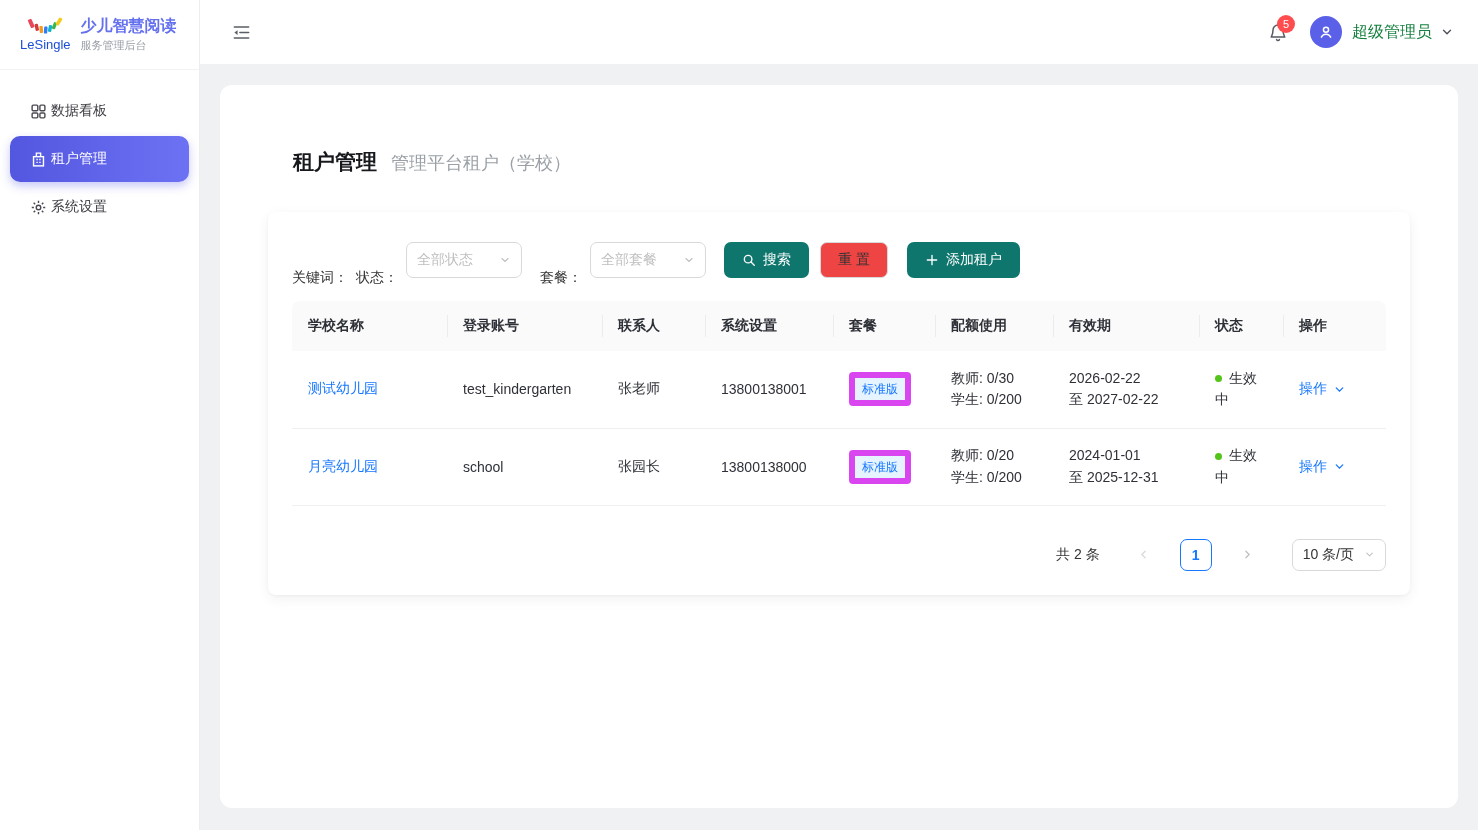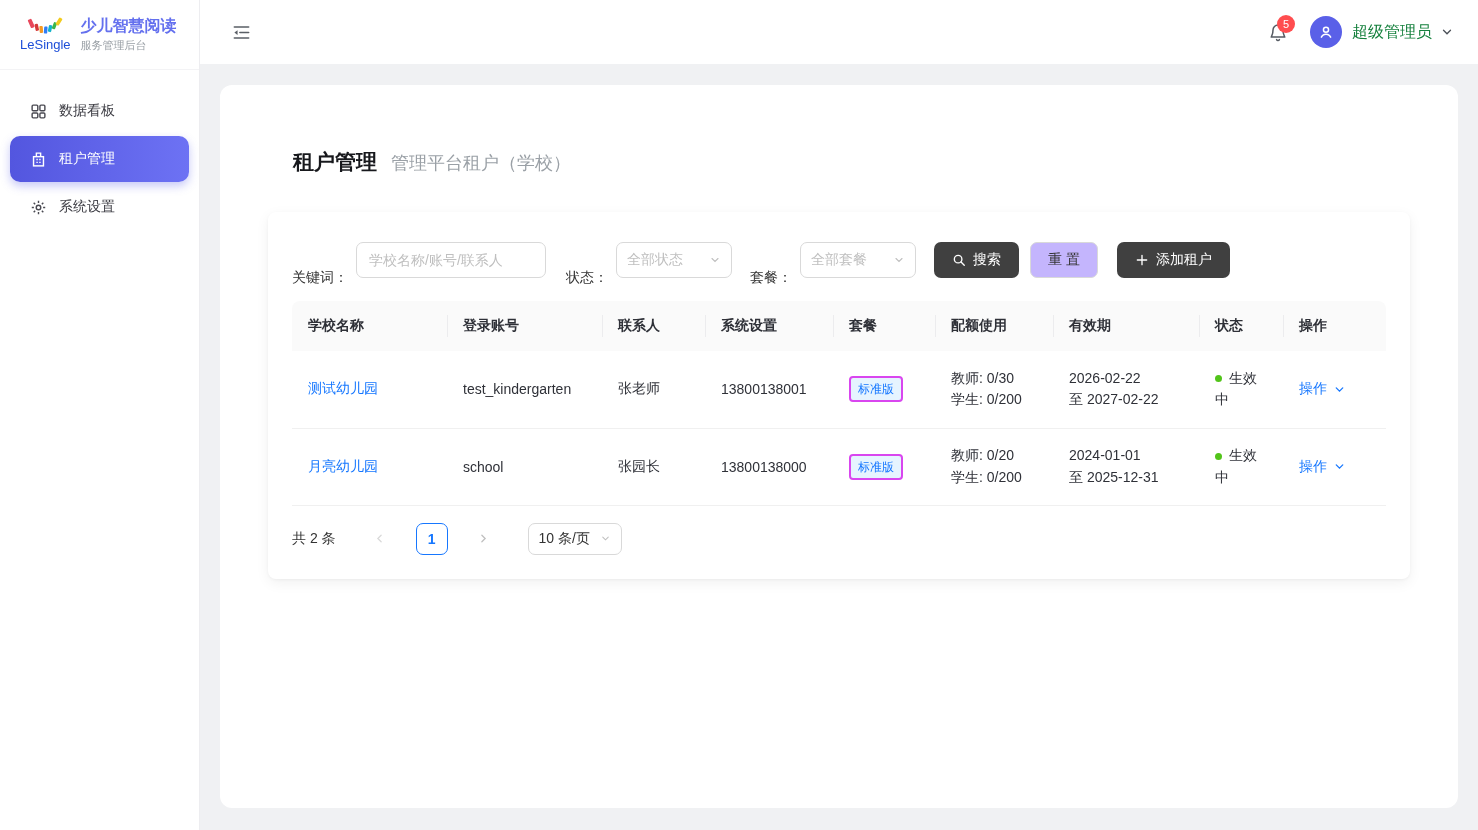--- a/index.html
+++ b/index.html
@@ -10,21 +10,21 @@
   
   .sidebar { width:200px; min-width:200px; height:100%; background:#fff; border-right:1px solid #ededf0; }
   .brand { height:70px; display:flex; align-items:center; gap:10px; padding:0 14px 0 20px; border-bottom:1px solid #f3f3f5; }
   .logo { display:flex; flex-direction:column; align-items:center; }
   .logo-mark { width:42px; height:22px; }
   .logo-text { font-size:13px; color:#1d4ed8; letter-spacing:0; margin-top:-2px; }
   .brand-title { font-size:16px; font-weight:bold; color:#6470ee; line-height:1.25;text-align:center; }
   .brand-subtitle { font-size:11px; color:#9aa0a6; margin-top:2px; }
 
   .menu { padding:16px 0 0; }
-  .menu-item { height:50px; display:flex; align-items:center; gap:12px; padding:0 12px 0 29px; color:#3c3c43; cursor:pointer; }
+  .menu-item { height:50px; display:flex; align-items:center; gap:4px; padding:0 12px 0 29px; color:#3c3c43; cursor:pointer; }
   .menu-item .mi-icon { width:18px; height:18px; display:flex; align-items:center; justify-content:center; color:#4a4a52; }
   .menu-item.active { margin:0 10px; padding:0 12px 0 19px; height:46px; border-radius:10px;
       background:linear-gradient(90deg,#5356df 0%,#6d72f4 100%); color:#fff; box-shadow:0 4px 10px rgba(93,96,232,.35); }
   .menu-item.active .mi-icon { color:#fff; }
   .menu-item .mi-label { font-size:14px; }
 
   
   .main { flex:1; display:flex; flex-direction:column; height:100%; }
   .topbar { height:64px; background:#fff; display:flex; align-items:center; justify-content:space-between; padding:0 24px 0 32px; }
   .collapse-btn { width:20px; height:20px; color:#5a5f66; cursor:pointer; display:flex; align-items:center; }
@@ -51,42 +51,42 @@
   .filters { display:flex; align-items:center; margin-bottom:14px; }
   .f-label { color:#333; margin-right:8px; white-space:nowrap;margin-top:37px; }
   .f-input { width:190px; height:36px; border:1px solid #d9d9d9; border-radius:7px; padding:0 12px; font-size:14px; color:#333;
              font-family:inherit; outline:none; margin-right:20px; }
   .f-input::placeholder { color:#bfbfbf; }
   .f-select { width:116px; height:36px; border:1px solid #d9d9d9; border-radius:7px; padding:0 10px; display:flex; align-items:center;
               justify-content:space-between; color:#bfbfbf; cursor:pointer; margin-right:18px; background:#fff; }
   .f-select .sel-caret { color:#bfbfbf; display:flex; }
   .btn { height:36px; border-radius:7px; display:inline-flex; align-items:center; justify-content:center; gap:7px; font-size:14px;
          cursor:pointer; border:1px solid transparent; padding:0 17px; font-family:inherit; }
-  .btn-primary { background:#404040; color:#fff;text-align:right; }
-  .btn-default { background:#c4b5fd; border-color:#d9d9d9; color:#333; margin-left:11px; }
+  .btn-primary { background:#0f766e; color:#fff;text-align:right; }
+  .btn-default { background:#ef4444; border-color:#d9d9d9; color:#333; margin-left:11px; }
   .btn-add { margin-left:19px; }
 
   
   table { width:100%; border-collapse:collapse; table-layout:fixed; }
   th { background:#fafafa; height:50px; text-align:left; font-size:14px; font-weight:600; color:#2f3138; padding:0 16px; position:relative; }
   th:first-child { border-top-left-radius:8px; }
   th:last-child { border-top-right-radius:8px; }
   th + th::before { content:""; position:absolute; left:0; top:14px; width:1px; height:22px; background:#ececee; }
   td { height:77px; padding:8px 16px; border-bottom:1px solid #f0f0f0; font-size:14px; color:#2f3138; vertical-align:middle; }
   .link { color:#1677ff; cursor:pointer; text-decoration:none; }
-  .tag-plan { display:inline-block; font-size:12px; color:#1677ff; background:#e6f4ff; border:2px solid #d946ef; border-radius:4px;
+  .tag-plan { display:inline-block; font-size:12px; color:#1677ff; background:#e6f4ff; border:6px solid #d946ef; border-radius:4px;
               padding:2px 7px; line-height:1.5; }
   .two-line { line-height:1.55; }
   .status-cell { line-height:1.55; }
   .dot { display:inline-block; width:7px; height:7px; border-radius:50%; background:#52c41a; margin-right:7px; vertical-align:middle; }
   .op-link { color:#1677ff; display:inline-flex; align-items:center; gap:6px; cursor:pointer; }
   .op-link .caret { color:#1677ff; }
 
   
-  .pagination { display:flex; align-items:center; justify-content:flex-start; margin-top:17px; gap:20px; }
+  .pagination { display:flex; align-items:center; justify-content:flex-end; margin-top:33px; gap:20px; }
   .pg-total { color:#333; margin-right:8px; }
   .pg-arrow { width:32px; height:32px; display:flex; align-items:center; justify-content:center; color:#bfbfbf; cursor:pointer; }
   .pg-arrow.disabled { color:#d9d9d9; cursor:default; }
   .pg-page { width:32px; height:32px; border:1px solid #1677ff; color:#1677ff; border-radius:7px; display:flex; align-items:center;
              justify-content:center; font-weight:600; cursor:pointer; background:#fff; }
   .pg-size { height:32px; border:1px solid #d9d9d9; border-radius:7px; padding:0 10px; display:flex; align-items:center; gap:10px;
              color:#333; cursor:pointer; margin-left:8px; background:#fff; }
   .pg-size .sel-caret { color:#bfbfbf; display:flex; }
 </style>
 </head>
@@ -185,21 +185,20 @@
 
         <div class="page-head">
           <span class="page-title">租户管理</span>
           <span class="page-subtitle">管理平台租户（学校）</span>
         </div>
 
         <div class="panel">
 
           <div class="filters">
             <span class="f-label">关键词：</span>
-            <input class="f-input" type="text" placeholder="学校名称/账号/联系人" style="">
             <span class="f-label">状态：</span>
             <div class="f-select">
               <span>全部状态</span>
               <span class="sel-caret">
                 <svg width="12" height="12" viewBox="0 0 24 24" fill="none" stroke="currentColor" stroke-width="2.2" stroke-linecap="round">
                     <path d="M6 9l6 6 6-6"></path>
                   </svg>
               </span>
             </div>
             <span class="f-label">套餐：</span>

